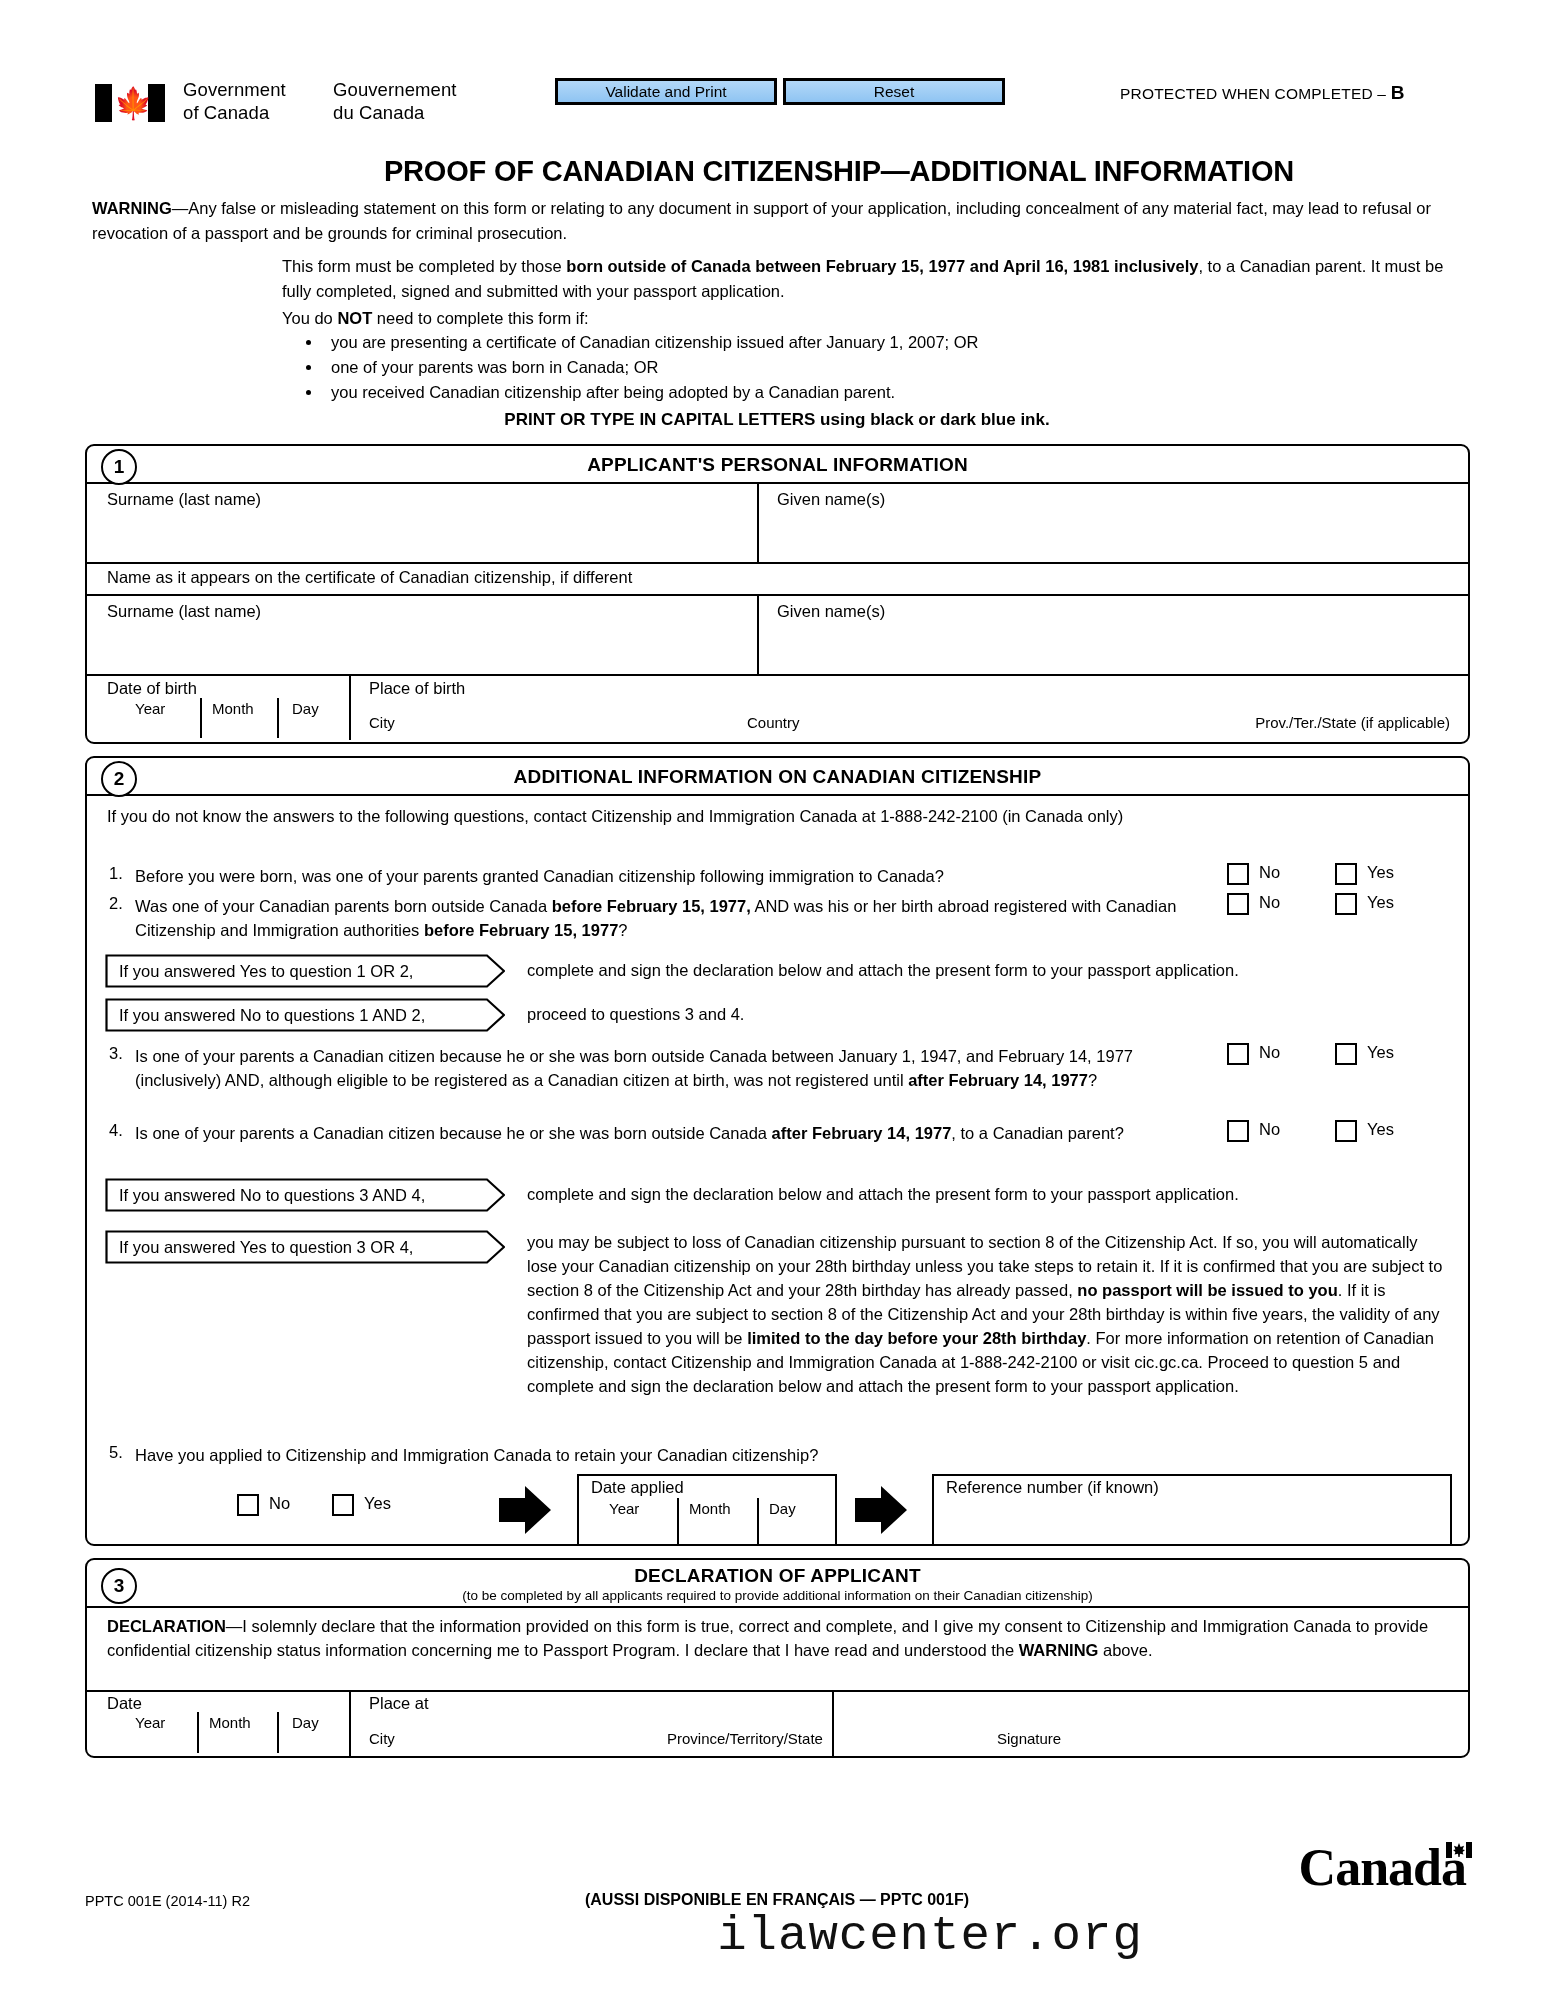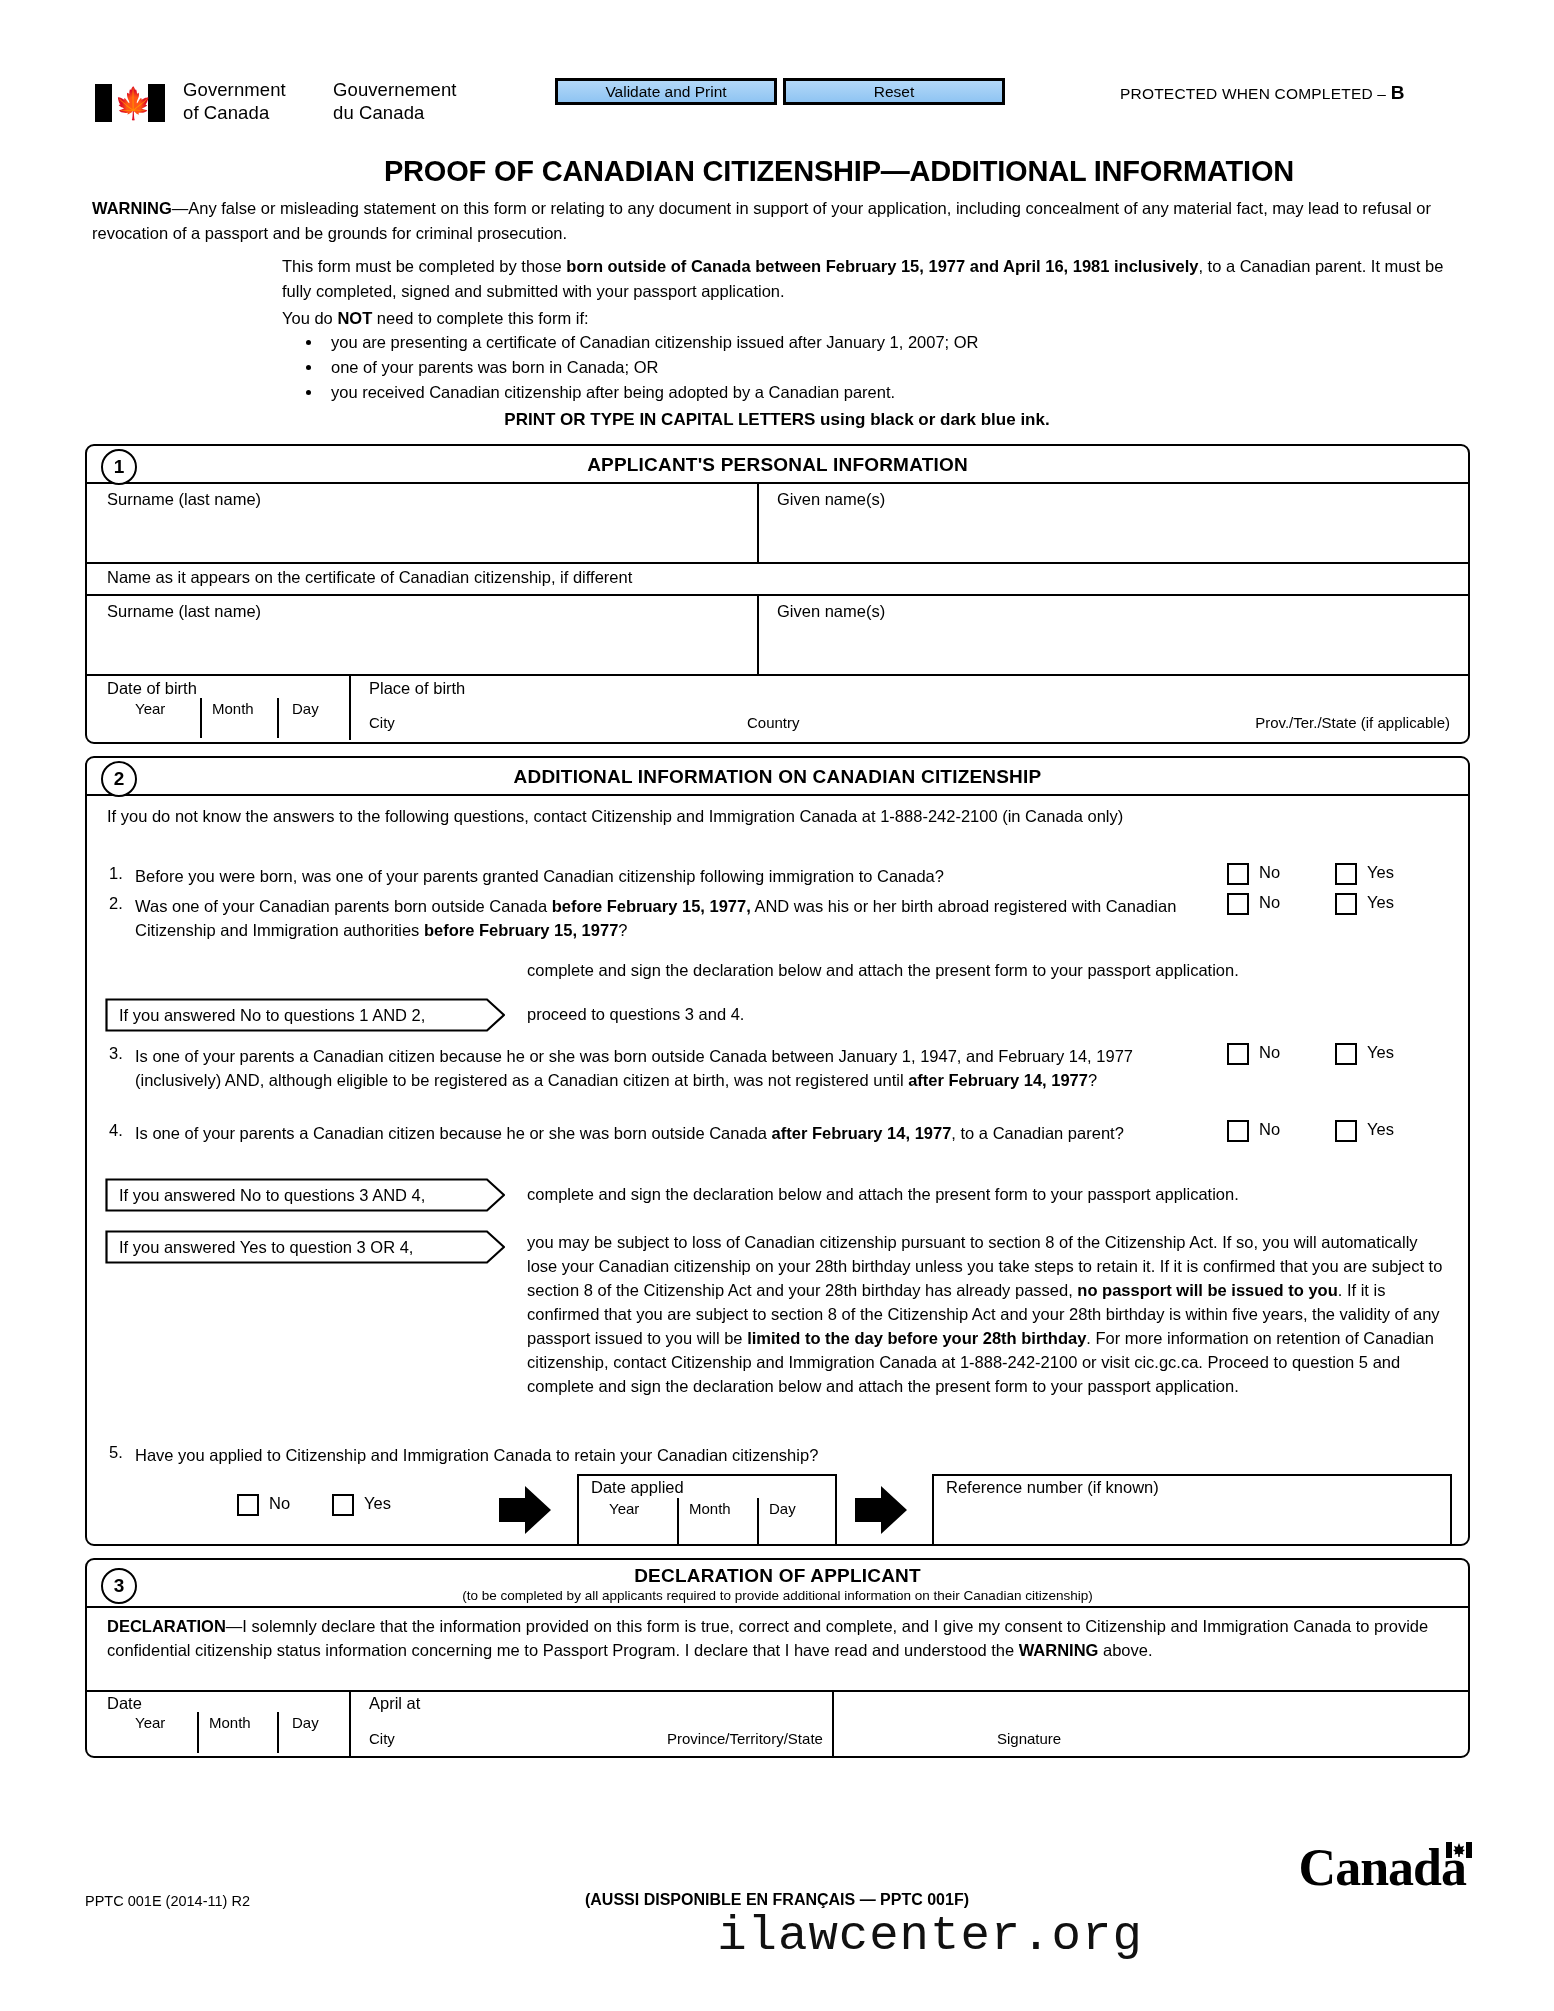--- a/index.html
+++ b/index.html
@@ -210,20 +210,26 @@
     <div class="cbox" style="left:1248px;top:105px;"></div>
     <div class="clab" style="left:1280px;top:105px;">Yes</div>
 
     <div class="qnum" style="left:22px;top:136px;">2.</div>
     <div class="qtext" style="left:48px;top:136px;width:1075px;"><span>Was one of your Canadian parents born outside Canada </span><b>before February 15, 1977,</b><span> AND was his or her birth abroad registered with Canadian Citizenship and Immigration authorities </span><b>before February 15, 1977</b><span>?</span></div>
     <div class="cbox" style="left:1140px;top:135px;"></div>
     <div class="clab" style="left:1172px;top:135px;">No</div>
     <div class="cbox" style="left:1248px;top:135px;"></div>
     <div class="clab" style="left:1280px;top:135px;">Yes</div>
 
+    <div class="callout" style="left:18px;top:196px;width:400px;">
+      <svg class="pent" viewBox="0 0 400 34" preserveAspectRatio="none">
+        <polygon points="1.5,1.5 382,1.5 399,17 382,32.5 1.5,32.5" fill="#fff" stroke="#000" stroke-width="2.2"></polygon>
+      </svg>
+      <div class="ctext">If you answered Yes to question 1 OR 2,</div>
+    </div>
     <div class="cnote" style="left:440px;top:200px;width:920px;">complete and sign the declaration below and attach the present form to your passport application.</div>
 
     <div class="callout" style="left:18px;top:240px;width:400px;">
       <svg class="pent" viewBox="0 0 400 34" preserveAspectRatio="none">
         <polygon points="1.5,1.5 382,1.5 399,17 382,32.5 1.5,32.5" fill="#fff" stroke="#000" stroke-width="2.2"></polygon>
       </svg>
       <div class="ctext">If you answered No to questions 1 AND 2,</div>
     </div>
     <div class="cnote" style="left:440px;top:244px;width:920px;">proceed to questions 3 and 4.</div>
 
@@ -312,21 +318,21 @@
       <div class="flabel" style="left:20px;top:2px;">Date</div>
       <div class="fsmall" style="left:48px;top:22px;">Year</div>
       <div class="fsmall" style="left:122px;top:22px;">Month</div>
       <div class="fsmall" style="left:205px;top:22px;">Day</div>
       <div class="tick" style="left:110px;top:20px;height:41px;"></div>
       <div class="tick" style="left:190px;top:20px;height:41px;"></div>
       <div style="position:absolute;left:20px;top:40px;width:86px;height:20px;"></div>
       <div style="position:absolute;left:115px;top:40px;width:70px;height:20px;"></div>
       <div style="position:absolute;left:195px;top:40px;width:60px;height:20px;"></div>
 
-      <div class="flabel" style="left:282px;top:2px;">April at</div>
+      <div class="flabel" style="left:282px;top:2px;">Place at</div>
       <div class="fsmall" style="left:282px;top:38px;">City</div>
       <div class="fsmall" style="left:580px;top:38px;">Province/Territory/State</div>
       <div style="position:absolute;left:282px;top:22px;width:440px;height:16px;"></div>
 
       <div class="fsmall" style="left:910px;top:38px;">Signature</div>
       <div style="position:absolute;left:760px;top:6px;width:600px;height:32px;"></div>
     </div>
   </div>
 
   <div class="ftl">PPTC 001E (2014-11) R2</div>

